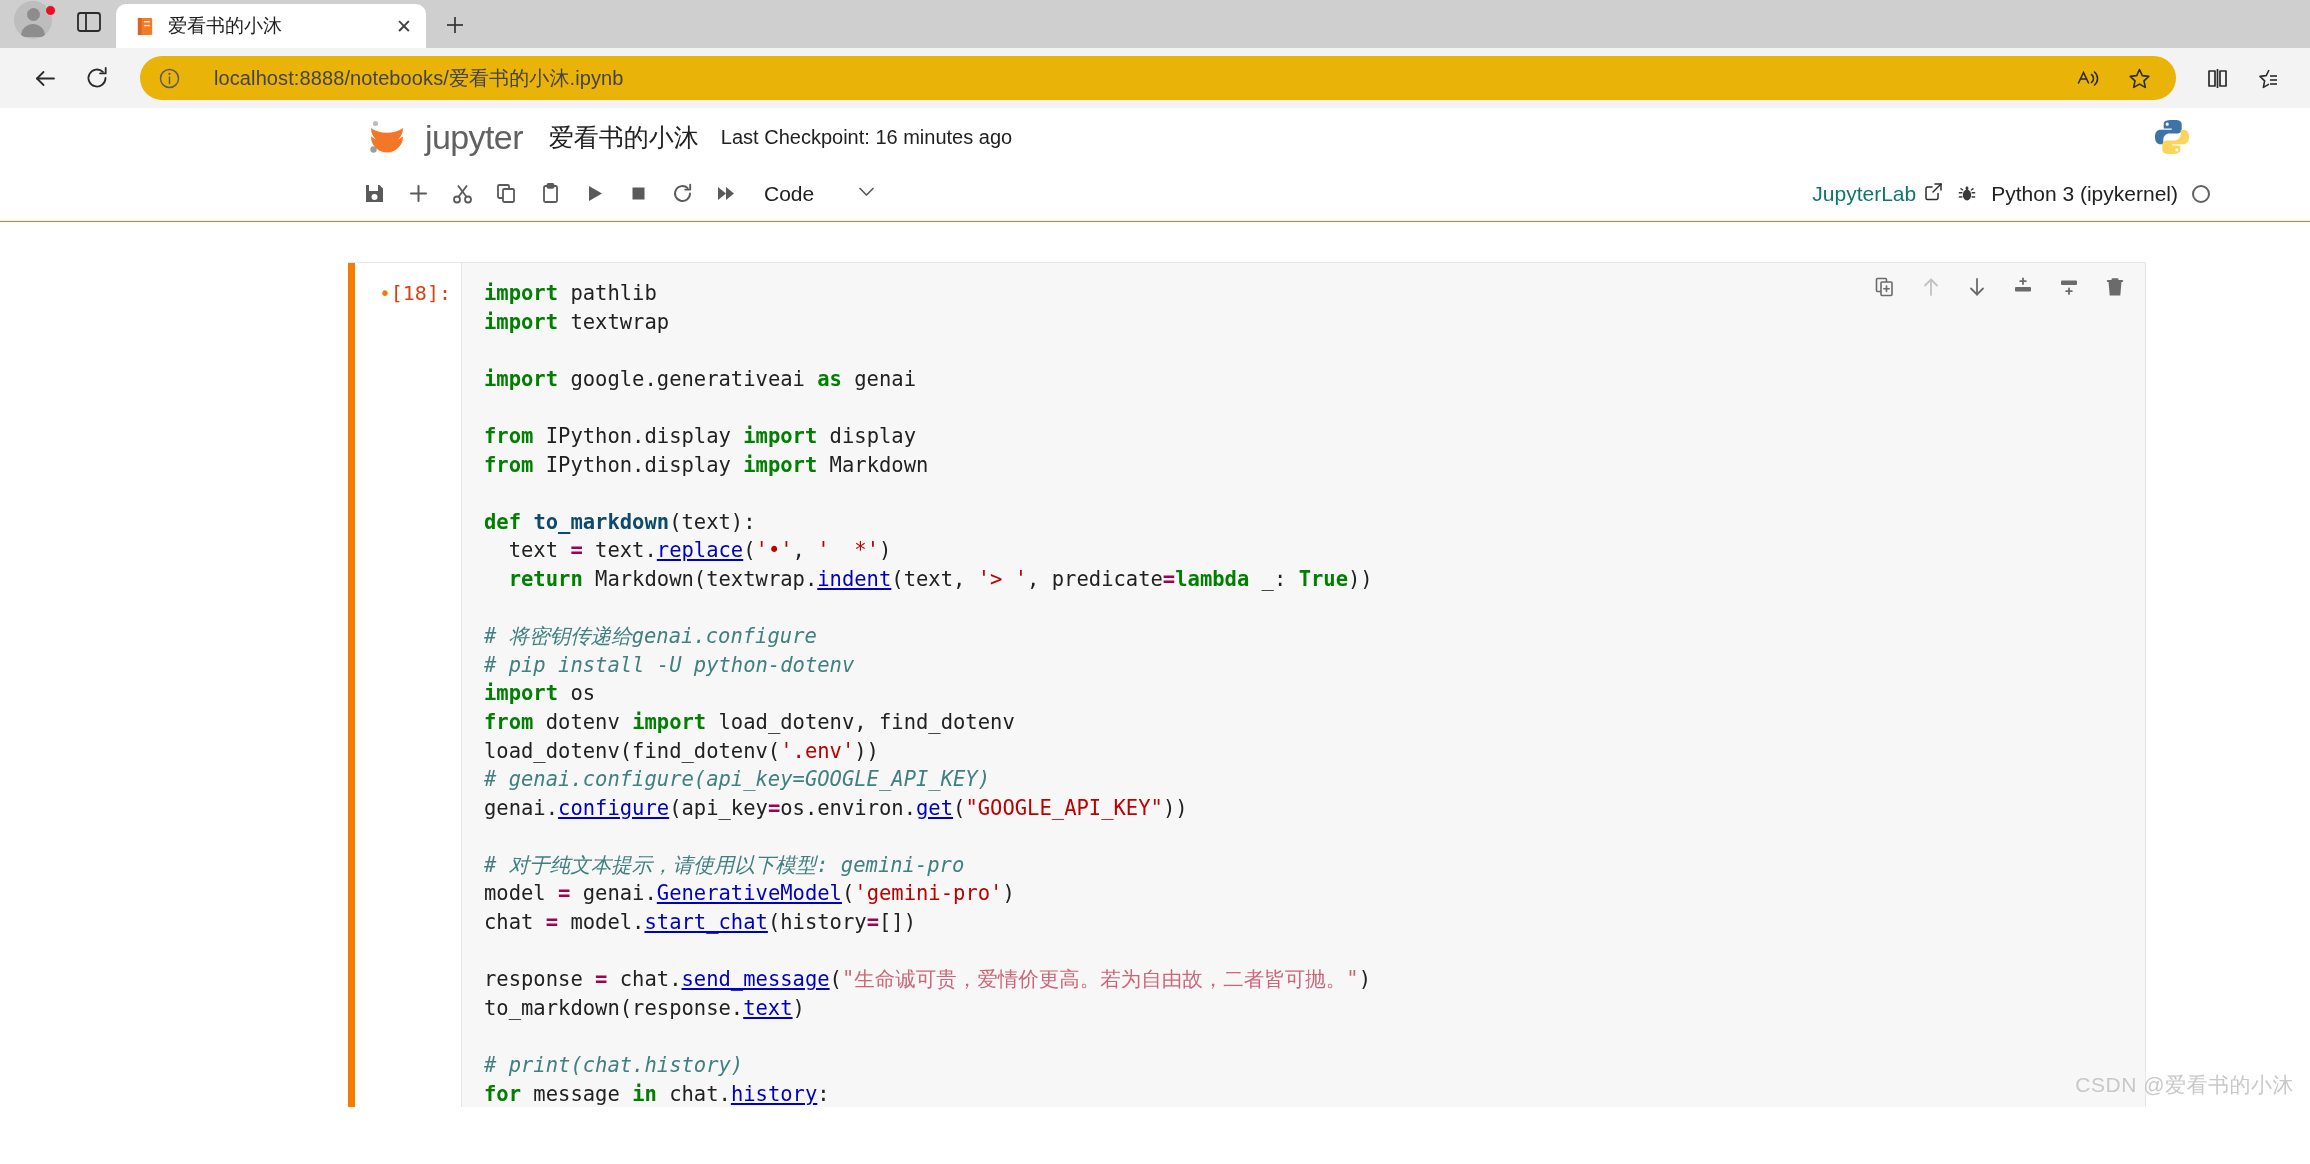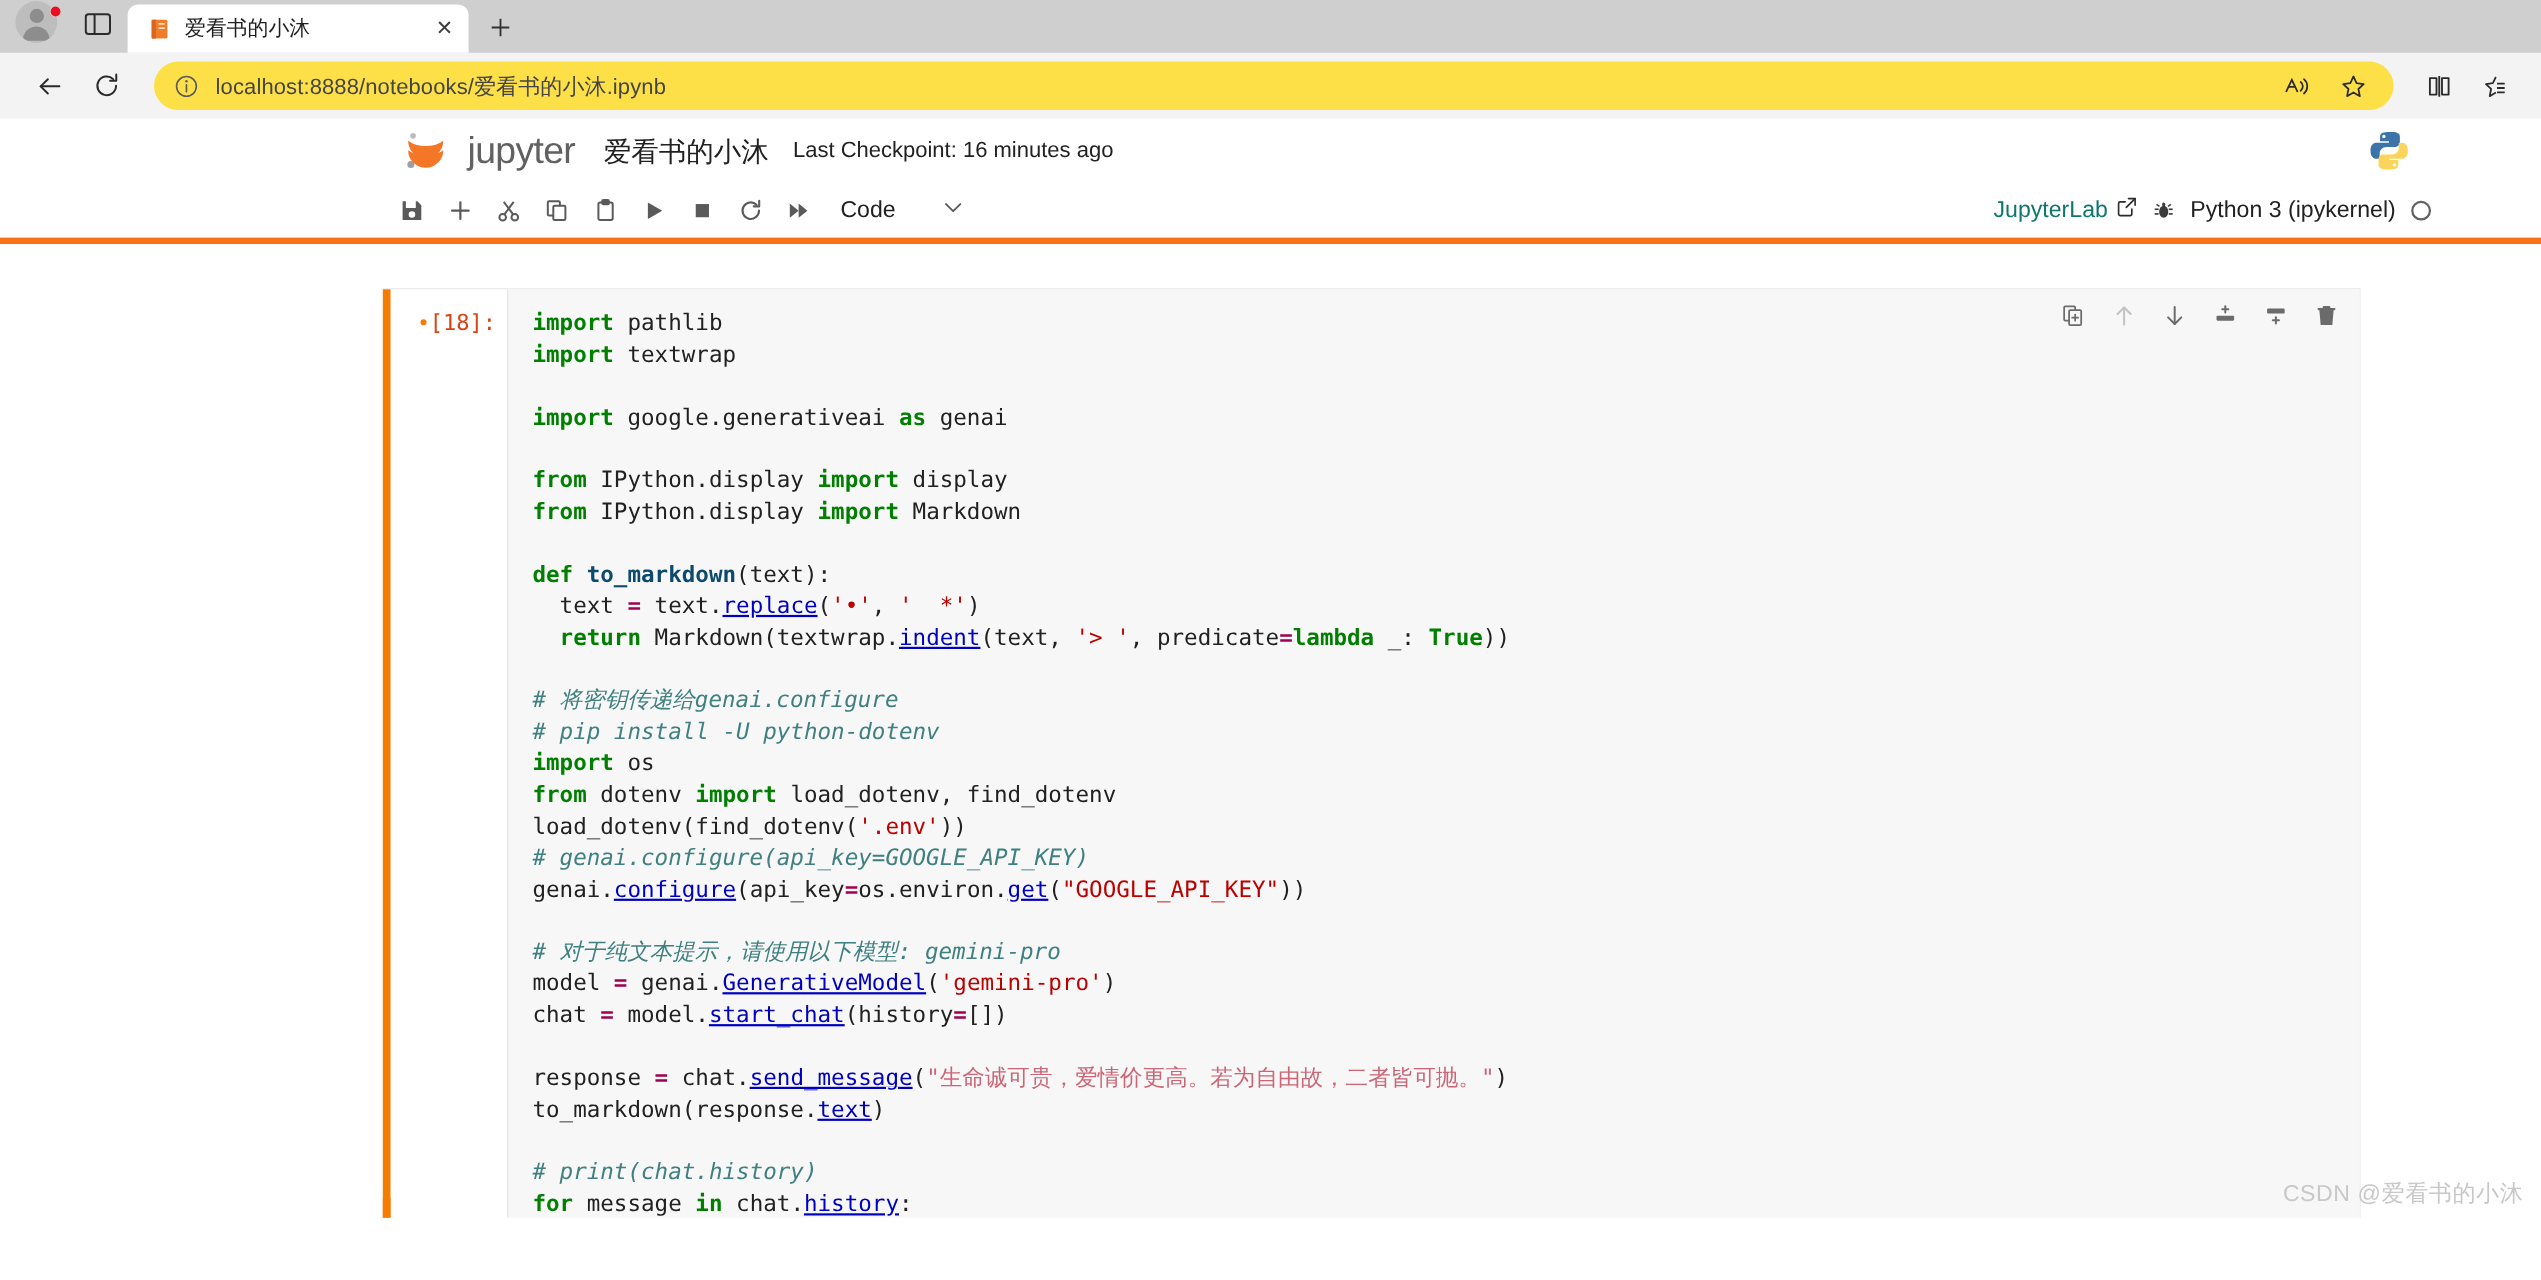--- a/index.html
+++ b/index.html
@@ -82,23 +82,23 @@
     display: flex; align-items: center;
     padding: 0 22px; gap: 6px;
   }
   .nav-btn {
     width: 46px; height: 46px; border-radius: 6px;
     display: flex; align-items: center; justify-content: center;
     color: #2b2b2b;
   }
   .omnibox {
     flex: 1; height: 44px; margin: 0 14px;
-    background: #fde047; border-radius: 22px;
-    display: flex; align-items: center;
-    padding: 0 16px; gap: 14px;
+    background: #eab308; border-radius: 22px;
+    display: flex; align-items: center;
+    padding: 0 16px; gap: 32px;
   }
   .omnibox-info {
     width: 26px; height: 26px; flex: 0 0 26px;
     display: flex; align-items: center; justify-content: center;
   }
   .omnibox-url {
     flex: 1;
     font-size: 20px; color: #444;
     white-space: nowrap; overflow: hidden;
     letter-spacing: .1px;
@@ -159,21 +159,21 @@
   .trusted-badge {
     position: absolute; right: 118px; top: 50%;
     transform: translateY(-50%);
     border: 1px solid #d0d0d0; border-radius: 2px;
     padding: 3px 11px;
     font-size: 19px; color: #212121; background: #fff;
   }
 
   .jp-toolbar {
     height: 56px;
-    border-bottom: 6px solid #f97316;
+    border-bottom: 1px solid #f97316;
     display: flex; align-items: center;
     padding-left: 352px; gap: 0;
     position: relative; background: #fff; text-align: right;
   }
   .tool-btn {
     width: 44px; height: 44px;
     display: flex; align-items: center; justify-content: center;
     color: #616161;
   }
   .cell-type-select {

